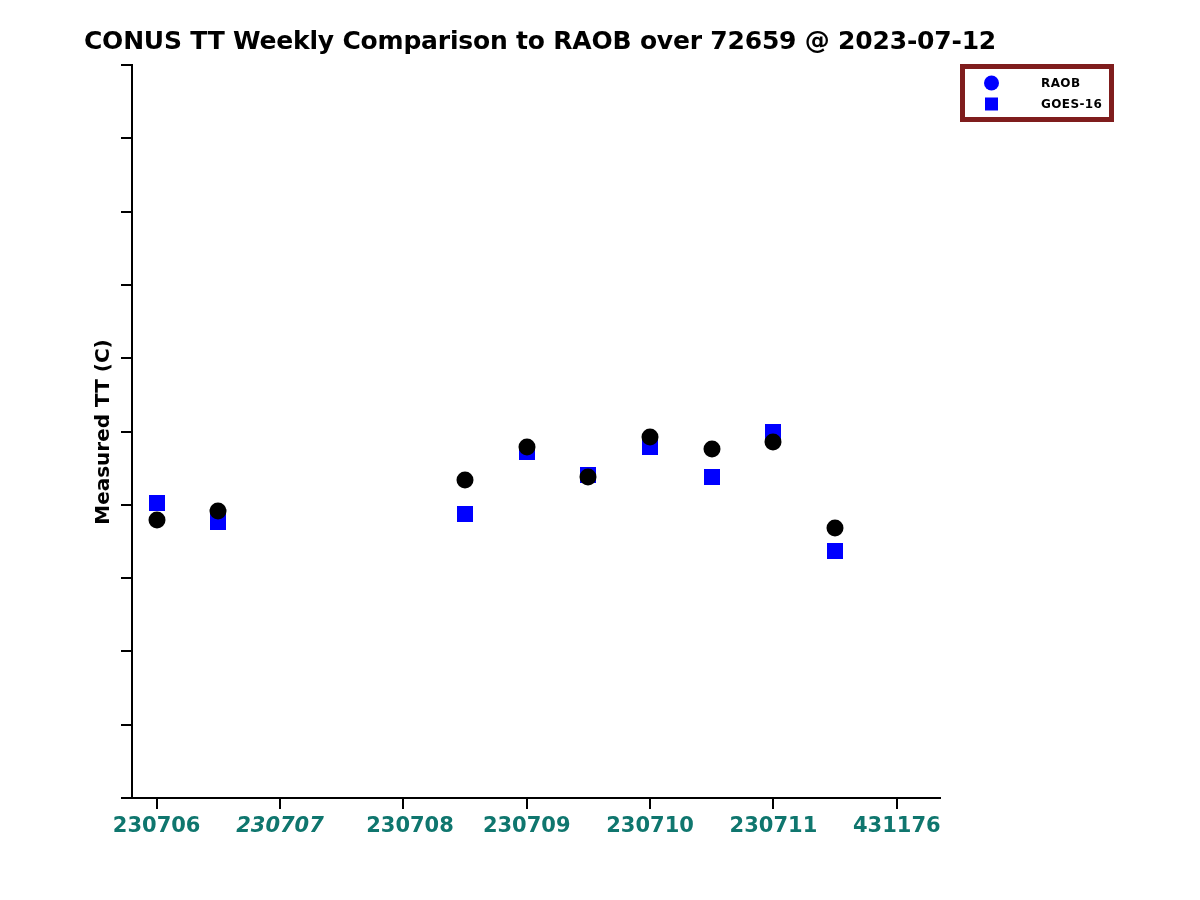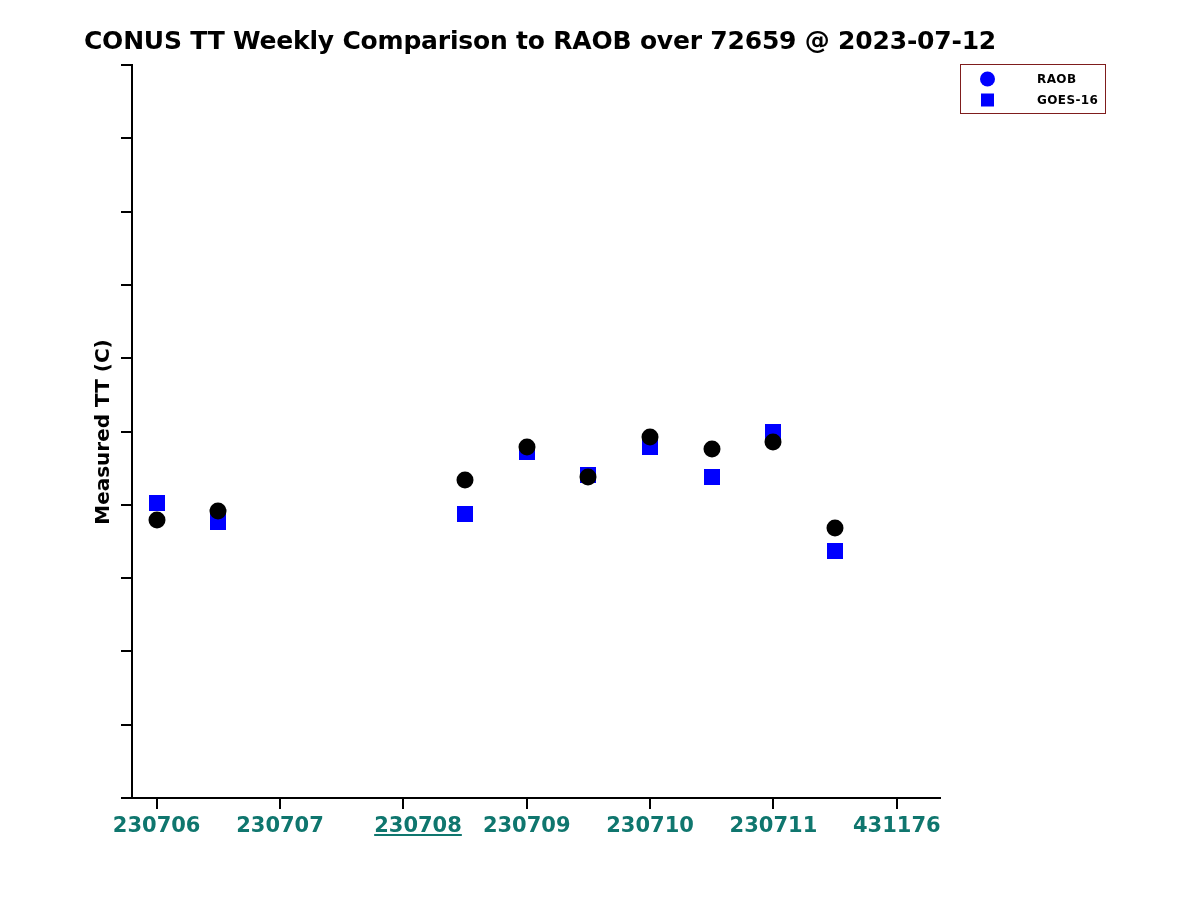--- a/index.html
+++ b/index.html
@@ -125,21 +125,21 @@
     height: 16px;
   }
 
   
   #legend {
     position: absolute;
     left: 960px;
     top: 64px;
     width: 144px;
     height: 48px;
-    border: 1px solid #7f1d1d;
+    border: 5px solid #7f1d1d;
     background: #ffffff;
   }
   .legend-row {
     position: absolute;
     left: 0;
     width: 144px;
     height: 22px;
   }
   .legend-marker {
     position: absolute;
@@ -192,23 +192,23 @@
         <div class="tick-y" style="top: 292.2px;"></div>
         <div class="tick-y" style="top: 218.9px;"></div>
         <div class="tick-y" style="top: 145.6px;"></div>
         <div class="tick-y" style="top: 72.3px;"></div>
         <div class="tick-y" style="top: -1px;"></div>
       </div>
     <div id="x-ticks">
         <div class="tick-x" style="left: 23.6718px;"></div>
         <div class="xlabel-tick" style="left: 24.6718px;">230706</div>
         <div class="tick-x" style="left: 147.031px;"></div>
-        <div class="xlabel-tick" style="left: 148.031px;">230707</div>
+        <div class="xlabel-tick" style="left: 148.031px; font-style: italic;">230707</div>
         <div class="tick-x" style="left: 270.389px;"></div>
-        <div class="xlabel-tick" style="left: 286px; text-decoration: underline;">230708</div>
+        <div class="xlabel-tick" style="left: 278px;">230708</div>
         <div class="tick-x" style="left: 393.748px;"></div>
         <div class="xlabel-tick" style="left: 394.748px;">230709</div>
         <div class="tick-x" style="left: 517.107px;"></div>
         <div class="xlabel-tick" style="left: 518.107px;">230710</div>
         <div class="tick-x" style="left: 640.466px;"></div>
         <div class="xlabel-tick" style="left: 641.466px;">230711</div>
         <div class="tick-x" style="left: 763.824px;"></div>
         <div class="xlabel-tick" style="left: 764.824px;">431176</div>
       </div>
     <div id="data-points">

